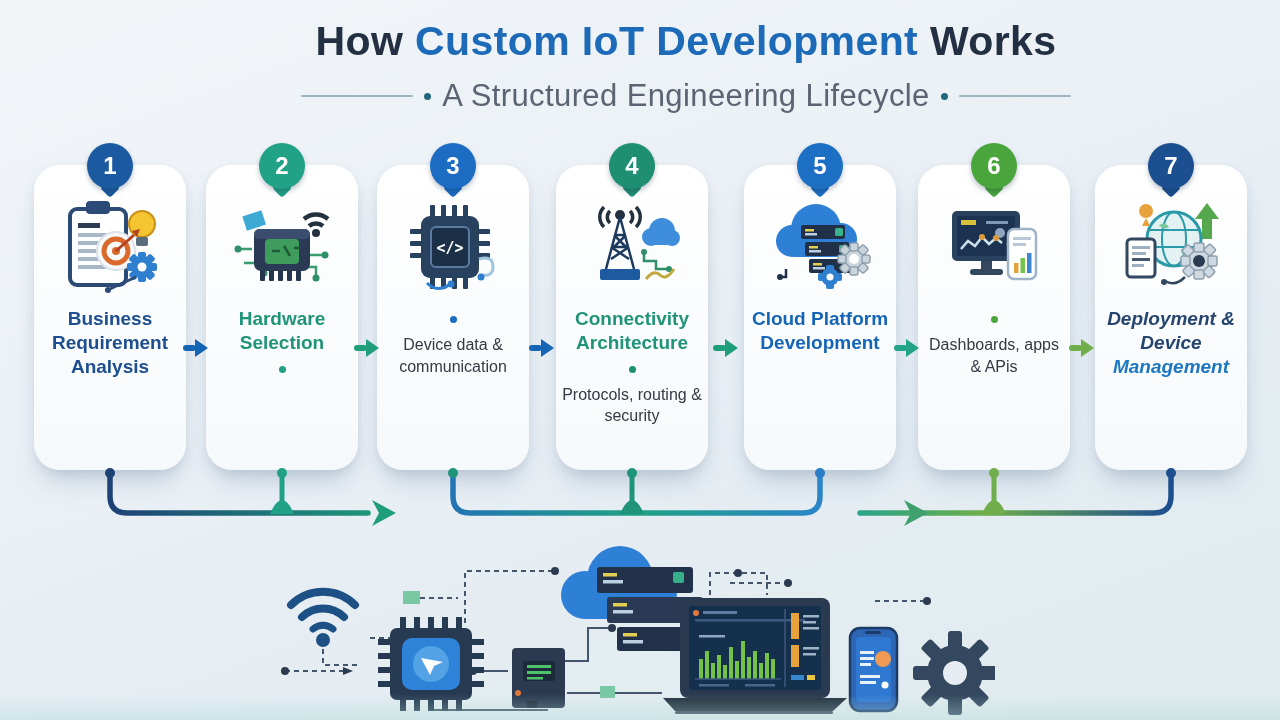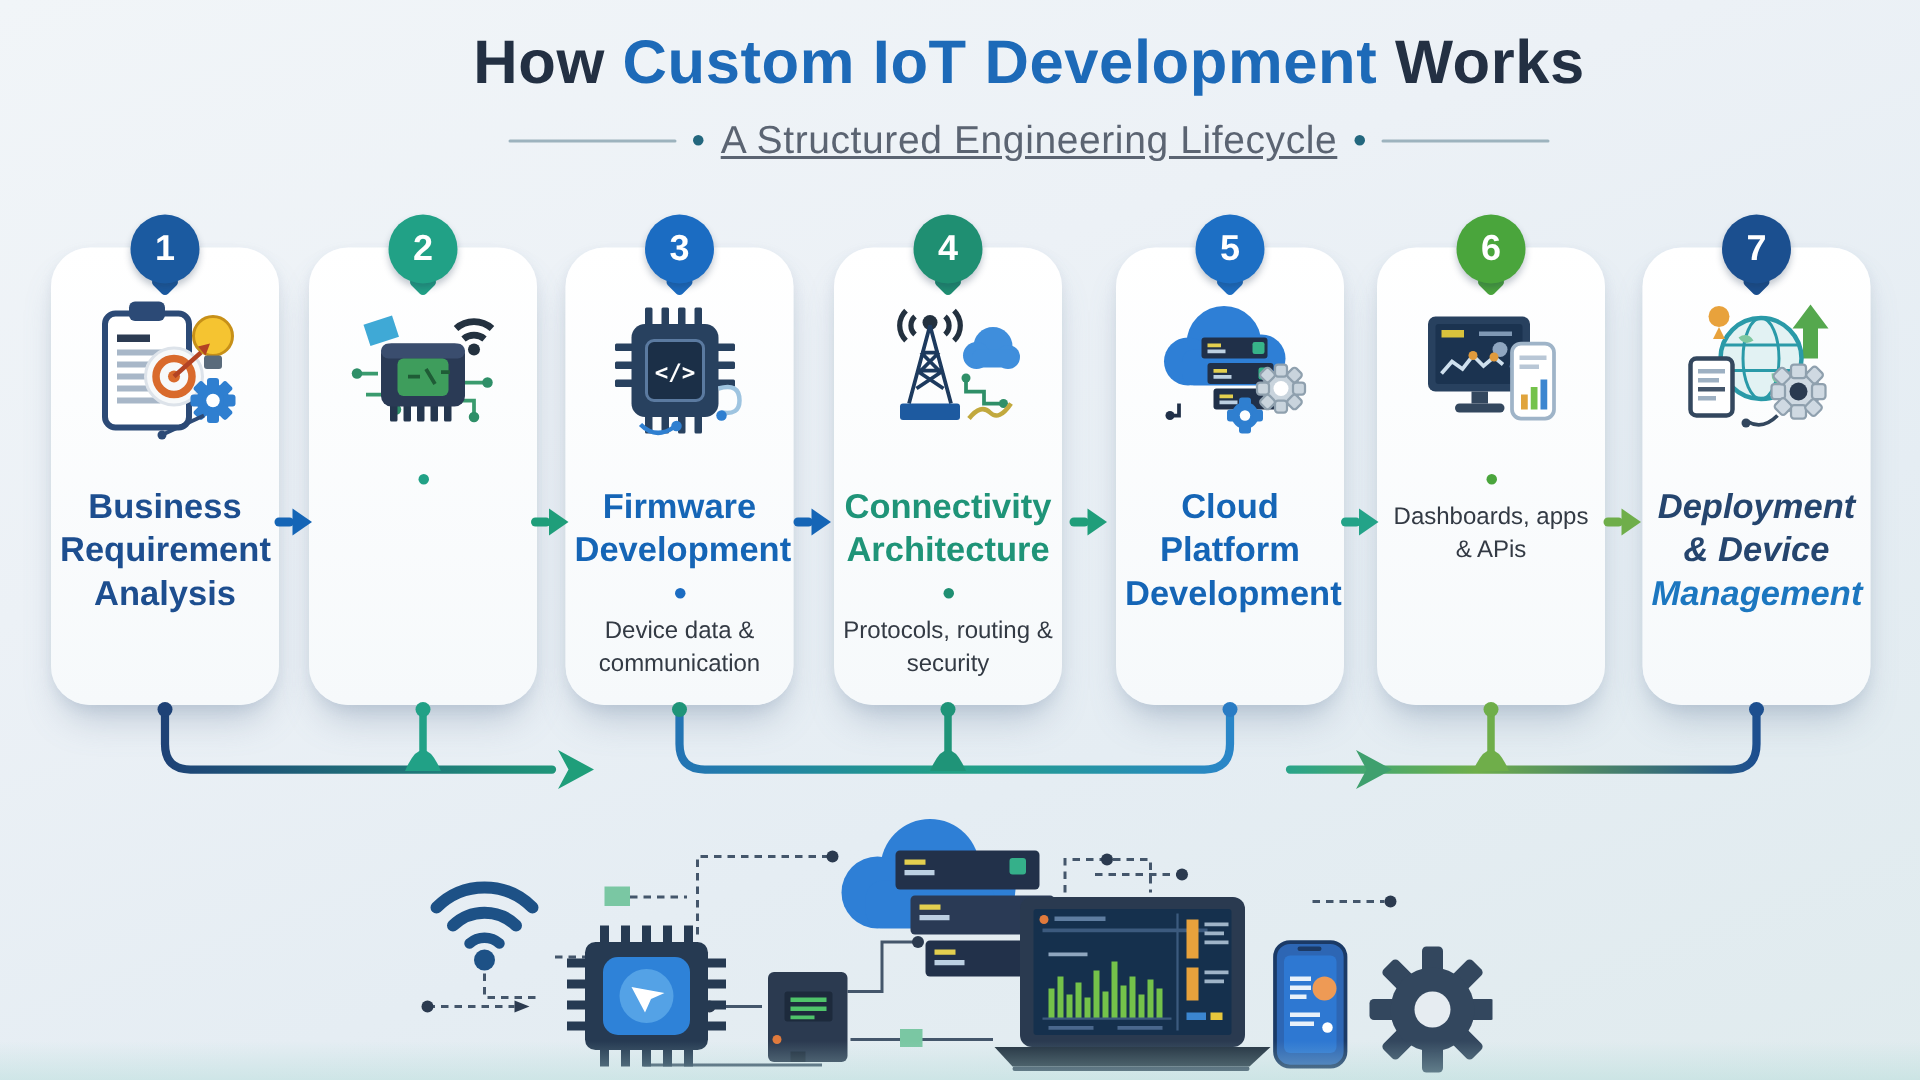--- a/index.html
+++ b/index.html
@@ -13,36 +13,36 @@
     background:linear-gradient(180deg,rgba(190,225,222,0),rgba(178,220,216,.45));
     pointer-events:none;
   }
   
   .header{position:absolute;top:18px;left:0;width:100%;text-align:center;margin-left:46px;}
   .title{font-size:41px;font-weight:700;letter-spacing:.4px;color:#233043;}
   .title .hl{color:#1d6ab8;}
   .subtitle-row{margin-top:13px;display:flex;align-items:center;justify-content:center;gap:11px;}
   .sub-line{width:112px;height:2px;background:#9db3be;border-radius:2px;}
   .sub-dot{width:7px;height:7px;border-radius:50%;background:#23677e;}
-  .subtitle{font-size:26px;color:#5b6472;letter-spacing:.4px;text-decoration:underline;}
+  .subtitle{font-size:31px;color:#5b6472;letter-spacing:.4px;}
   
   .card{
     position:absolute;top:165px;width:152px;height:305px;border-radius:26px;
     background:linear-gradient(180deg,#ffffff 0%,#f6f9fb 100%);
     box-shadow:0 16px 24px -8px rgba(120,140,168,.42),0 3px 8px rgba(150,165,190,.18);
   }
   .badge{position:absolute;top:-22px;left:50%;transform:translateX(-50%);width:46px;height:52px;}
   .badge-circle{
     width:46px;height:46px;border-radius:50%;display:flex;align-items:center;justify-content:center;
     color:#fff;font-size:24px;font-weight:700;position:relative;z-index:2;
     box-shadow:0 3px 5px rgba(30,50,80,.28);
   }
   .badge-tail{position:absolute;left:16px;bottom:0;width:14px;height:14px;border-radius:3px;transform:rotate(45deg);z-index:1;}
   .icon-wrap{height:116px;margin-top:24px;display:flex;align-items:center;justify-content:center;}
-  .card-title{font-size:23px;line-height:1.26;font-weight:700;text-align:center;padding:0 6px;margin-top:18px;}
+  .card-title{font-size:19px;line-height:1.26;font-weight:700;text-align:center;padding:0 6px;margin-top:2px;}
   .card-title span{display:block;font-style:italic;}
   .sep-dot{width:7px;height:7px;border-radius:50%;margin:11px auto 0;}
   .card-desc{font-size:16px;line-height:1.35;color:#333a44;text-align:center;padding:0 5px;margin-top:11px;}
   
   .flow-arrow{position:absolute;top:339px;display:flex;align-items:center;}
   .flow-arrow .bar{width:13px;height:6px;border-radius:3px;}
   .flow-arrow .head{width:0;height:0;border-top:9px solid transparent;border-bottom:9px solid transparent;border-left:13px solid #000;margin-left:-1px;}
   
   .connector-svg{position:absolute;left:0;top:455px;}
   .illustration-svg{position:absolute;left:275px;top:543px;}
@@ -127,20 +127,21 @@
       <rect x="24" y="32" width="56" height="10" rx="5" fill="#3a4d6e"></rect>
       <rect x="35" y="42" width="34" height="25" rx="4" fill="#3e9d5c"></rect>
       <path d="M42,54 h8 m4,-5 l6,10 m4,-8 h6" stroke="#1f5c36" stroke-width="2.5" fill="none"></path>
       <g stroke="#23313f" stroke-width="4.5" fill="none">
         <path d="M74,22 A18,18 0 0 1 98,22"></path>
         <path d="M79,29 A11,11 0 0 1 93,29"></path>
       </g>
       <circle cx="86" cy="36" r="4" fill="#23313f"></circle>
     </svg>
   </div>
+  <div class="card-title" style="color: rgb(31, 148, 120);">Hardware Selection</div>
   <div class="sep-dot" style="background-color: rgb(33, 161, 134);"></div>
 </div>
 
 <div class="card" style="left:377px">
   <div class="badge">
     <div class="badge-tail" style="background-color: rgb(27, 108, 194);"></div>
     <div class="badge-circle" style="background-color: rgb(27, 108, 194);">3</div>
   </div>
   <div class="icon-wrap">
     <svg width="104" height="100" viewBox="0 0 104 100">
@@ -162,21 +163,20 @@
       </g>
       <rect x="20" y="19" width="58" height="62" rx="9" fill="#28415f"></rect>
       <rect x="30" y="30" width="38" height="40" rx="5" fill="#1b2f47" stroke="#5b7aa0" stroke-width="2"></rect>
       <text x="49" y="56" text-anchor="middle" font-family="'DejaVu Sans Mono',monospace" font-size="15" font-weight="bold" fill="#ffffff">&lt;/&gt;</text>
       <path d="M78,62 q14,-4 14,8 q0,10 -12,8" stroke="#9ec4e0" stroke-width="3" fill="none"></path>
       <path d="M26,86 q10,10 22,2" stroke="#2f7fd0" stroke-width="3" fill="none"></path>
       <circle cx="50" cy="87" r="3.5" fill="#2f7fd0"></circle>
         <circle cx="80" cy="80" r="3.5" fill="#2f7fd0"></circle>
     </svg>
   </div>
-  <div class="card-title" style="color: rgb(21, 101, 182);">Firmware Development</div>
   <div class="sep-dot" style="background-color: rgb(27, 108, 194);"></div>
   <div class="card-desc">Device data &amp; communication</div>
 </div>
 
 <div class="card" style="left:556px">
   <div class="badge">
     <div class="badge-tail" style="background-color: rgb(31, 143, 114);"></div>
     <div class="badge-circle" style="background-color: rgb(31, 143, 114);">4</div>
   </div>
   <div class="icon-wrap">

